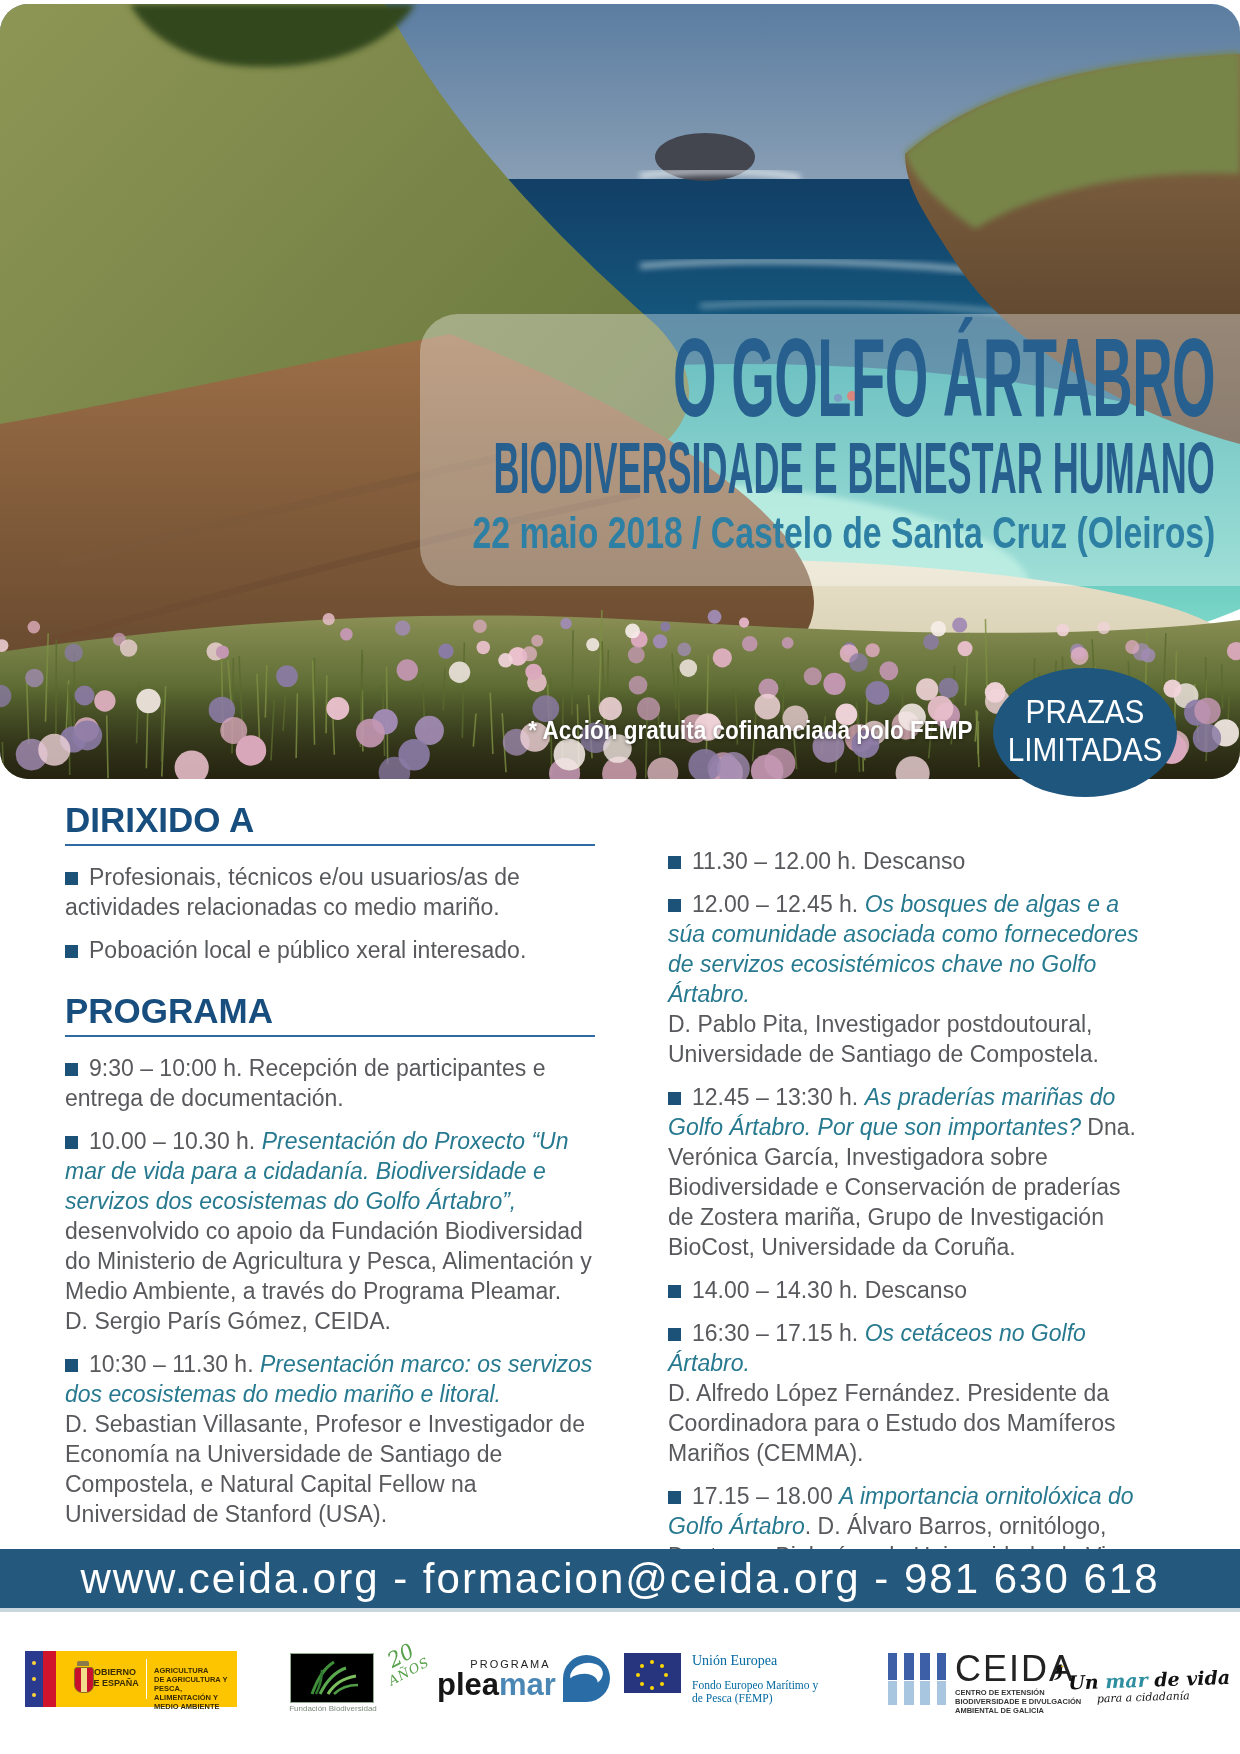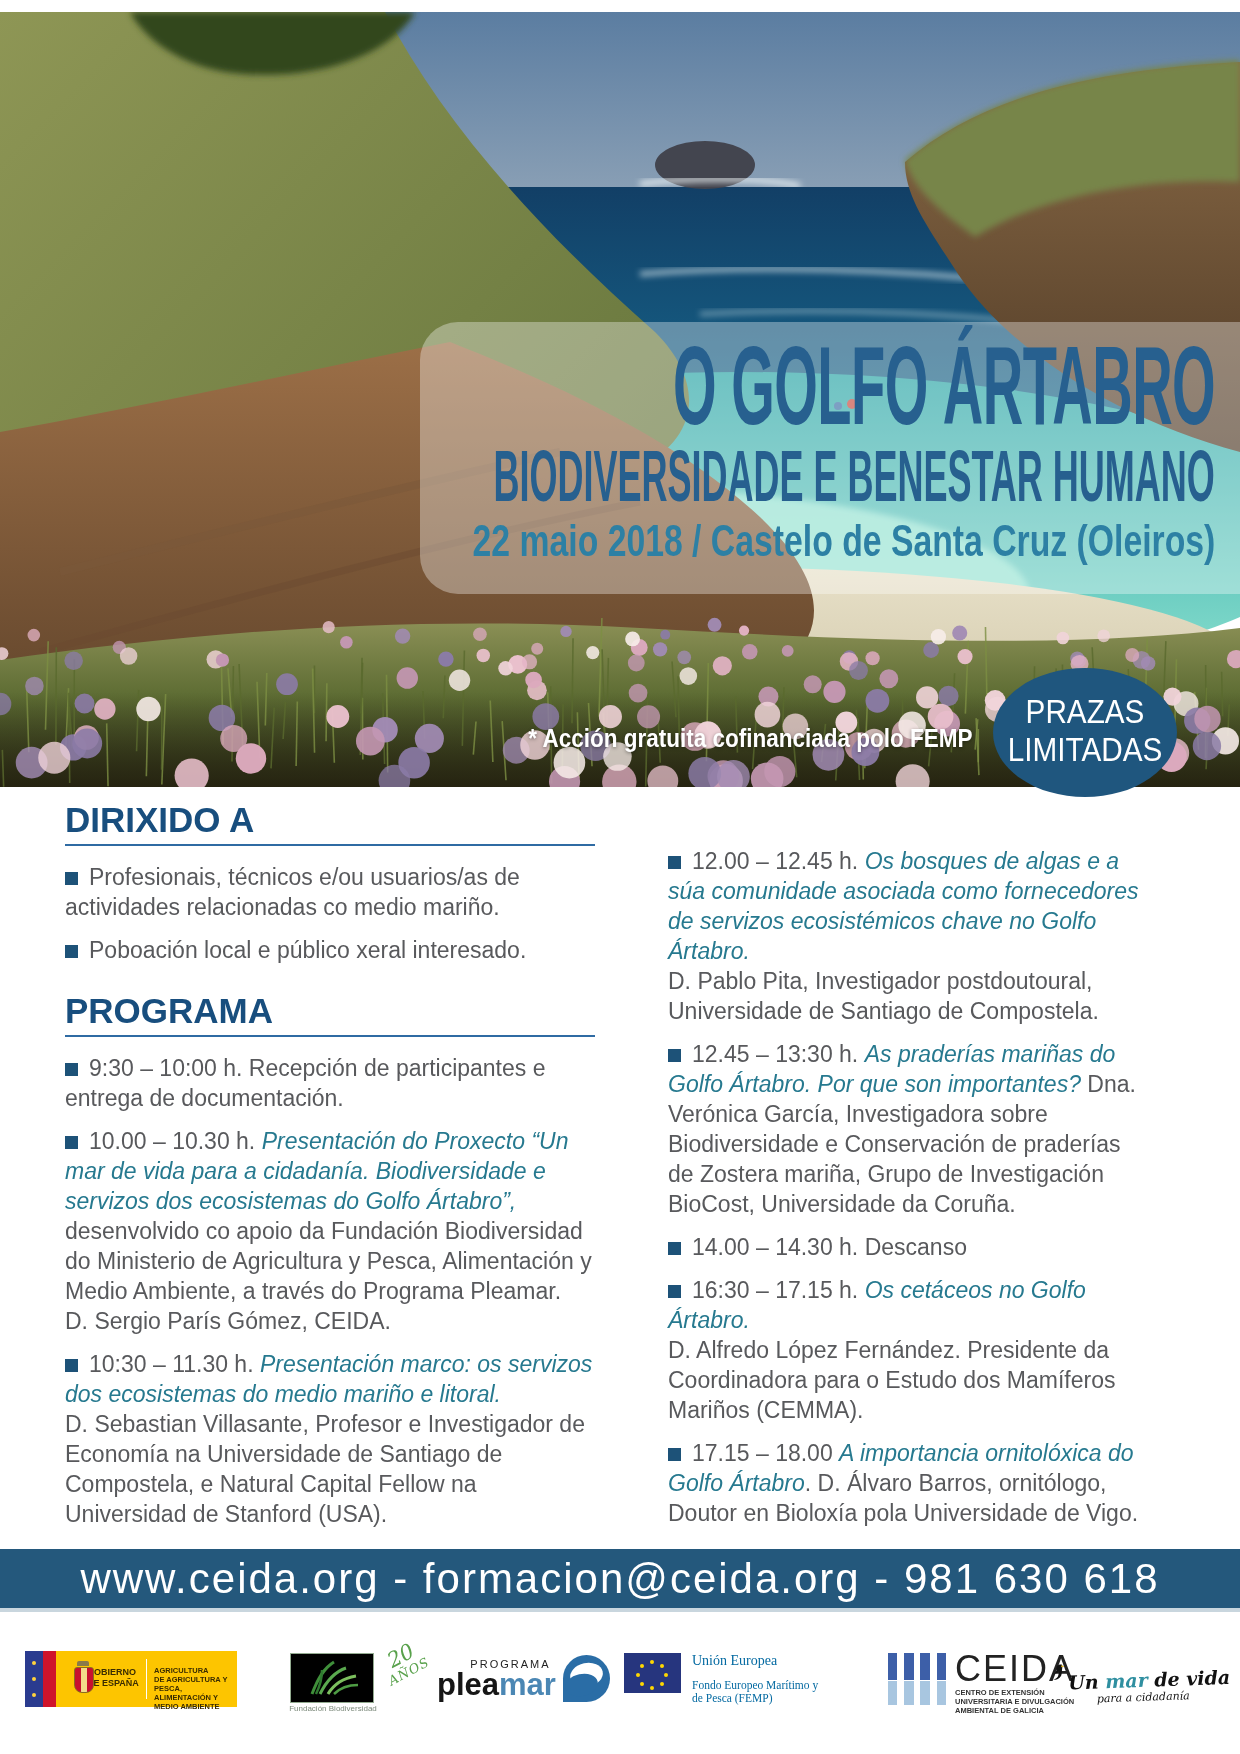--- a/index.html
+++ b/index.html
@@ -1,19 +1,19 @@
 <!DOCTYPE html>
 <html><head>
 <meta charset="utf-8">
 <style>
   html,body{margin:0;padding:0;background:#fff;}
   .poster{position:relative;width:1240px;height:1754px;background:#fff;overflow:hidden;
           font-family:"Liberation Sans",sans-serif;}
   
-  .hero{position:absolute;left:0;top:12px;width:1240px;height:775px;overflow:hidden;}
+  .hero{position:absolute;left:0;top:4px;width:1240px;height:775px;overflow:hidden;border-radius:28px;}
   .scene{position:absolute;left:0;top:0;width:100%;height:100%;display:block;}
   .overlay-box{position:absolute;left:420px;top:310px;right:-45px;height:272px;
                background:rgba(255,255,255,.34);border-radius:38px;}
   .title1{position:absolute;top:318px;right:25px;font-size:112px;line-height:1;font-weight:bold;
           color:#27608f;white-space:nowrap;transform:scaleX(.5);transform-origin:100% 0;letter-spacing:-1px;}
   .title2{position:absolute;top:428px;right:25px;font-size:72px;line-height:1;font-weight:bold;
           color:#27608f;white-space:nowrap;transform:scaleX(.5);transform-origin:100% 0;}
   .dateline{position:absolute;top:506px;right:25px;font-size:45px;line-height:1;font-weight:bold;
           color:#2d80a4;white-space:nowrap;transform:scaleX(.75);transform-origin:100% 0;}
   .free-note{position:absolute;top:712px;right:267px;font-size:25px;font-weight:bold;color:#fff;
@@ -414,20 +414,21 @@
     <div class="rule"></div>
     <div>
         <p class="item"><span class="bullet"></span><span class="plain">9:30 – 10:00 h. Recepción de participantes e entrega de documentación.</span></p>
         <p class="item"><span class="bullet"></span><span class="plain">10.00 – 10.30 h. </span><span class="accent">Presentación do Proxecto “Un mar de vida para a cidadanía. Biodiversidade e servizos dos ecosistemas do Golfo Ártabro”,</span><span class="plain"> desenvolvido co apoio da Fundación Biodiversidad do Ministerio de Agricultura y Pesca, Alimentación y Medio Ambiente, a través do Programa Pleamar.</span><br><span class="plain">D. Sergio París Gómez, CEIDA.</span></p>
         <p class="item"><span class="bullet"></span><span class="plain">10:30 – 11.30 h. </span><span class="accent">Presentación marco: os servizos dos ecosistemas do medio mariño e litoral.</span><br><span class="plain">D. Sebastian Villasante, Profesor e Investigador de Economía na Universidade de Santiago de Compostela, e Natural Capital Fellow na Universidad de Stanford (USA).</span></p>
       </div>
   </div>
 
   <div class="col col-right">
     <div>
+        <p class="item"><span class="bullet"></span><span class="plain">11.30 – 12.00 h. Descanso</span></p>
         <p class="item"><span class="bullet"></span><span class="plain">12.00 – 12.45 h. </span><span class="accent">Os bosques de algas e a súa comunidade asociada como fornecedores de servizos ecosistémicos chave no Golfo Ártabro.</span><br><span class="plain">D. Pablo Pita, Investigador postdoutoural, Universidade de Santiago de Compostela.</span></p>
         <p class="item"><span class="bullet"></span><span class="plain">12.45 – 13:30 h. </span><span class="accent">As praderías mariñas do Golfo Ártabro. Por que son importantes?</span><span class="plain"> Dna. Verónica García, Investigadora sobre Biodiversidade e Conservación de praderías de Zostera mariña, Grupo de Investigación BioCost, Universidade da Coruña.</span></p>
         <p class="item"><span class="bullet"></span><span class="plain">14.00 – 14.30 h. Descanso</span></p>
         <p class="item"><span class="bullet"></span><span class="plain">16:30 – 17.15 h. </span><span class="accent">Os cetáceos no Golfo Ártabro.</span><br><span class="plain">D. Alfredo López Fernández. Presidente da Coordinadora para o Estudo dos Mamíferos Mariños (CEMMA).</span></p>
         <p class="item"><span class="bullet"></span><span class="plain">17.15 – 18.00 </span><span class="accent">A importancia ornitolóxica do Golfo Ártabro</span><span class="plain">. D. Álvaro Barros, ornitólogo, Doutor en Bioloxía pola Universidade de Vigo.</span></p>
       </div>
   </div>
 
   <div class="contact-bar">
     <span>www.ceida.org - formacion@ceida.org - 981 630 618</span>
@@ -494,21 +495,21 @@
 
     <div class="logo ceida">
       <div class="ceida-icon">
         <div class="ci-top"></div>
           <div class="ci-bot"></div>
       </div>
       <div class="ceida-text">
         <div class="ceida-name">CEIDA</div>
         <div class="ceida-sub">
           <div>CENTRO DE EXTENSIÓN</div>
-          <div>UNIVERSITARIA E DIVULGACIÓN</div>
+          <div>BIODIVERSIDADE E DIVULGACIÓN</div>
           <div>AMBIENTAL DE GALICIA</div>
         </div>
       </div>
     </div>
 
     <div class="logo umv">
       <div class="umv-row">
         <svg width="40" height="44" viewBox="0 0 40 44">
           <path d="M30,4 C22,2 16,8 17,15 C18,20 15,24 10,26 C16,26 20,24 23,20 L21,30 C20,36 14,40 8,41 C18,42 27,37 29,28 L31,14 C32,9 32,6 30,4 Z" fill="#111"></path>
           <path d="M29,6 L37,9 L29,11 Z" fill="#e8b818"></path>

